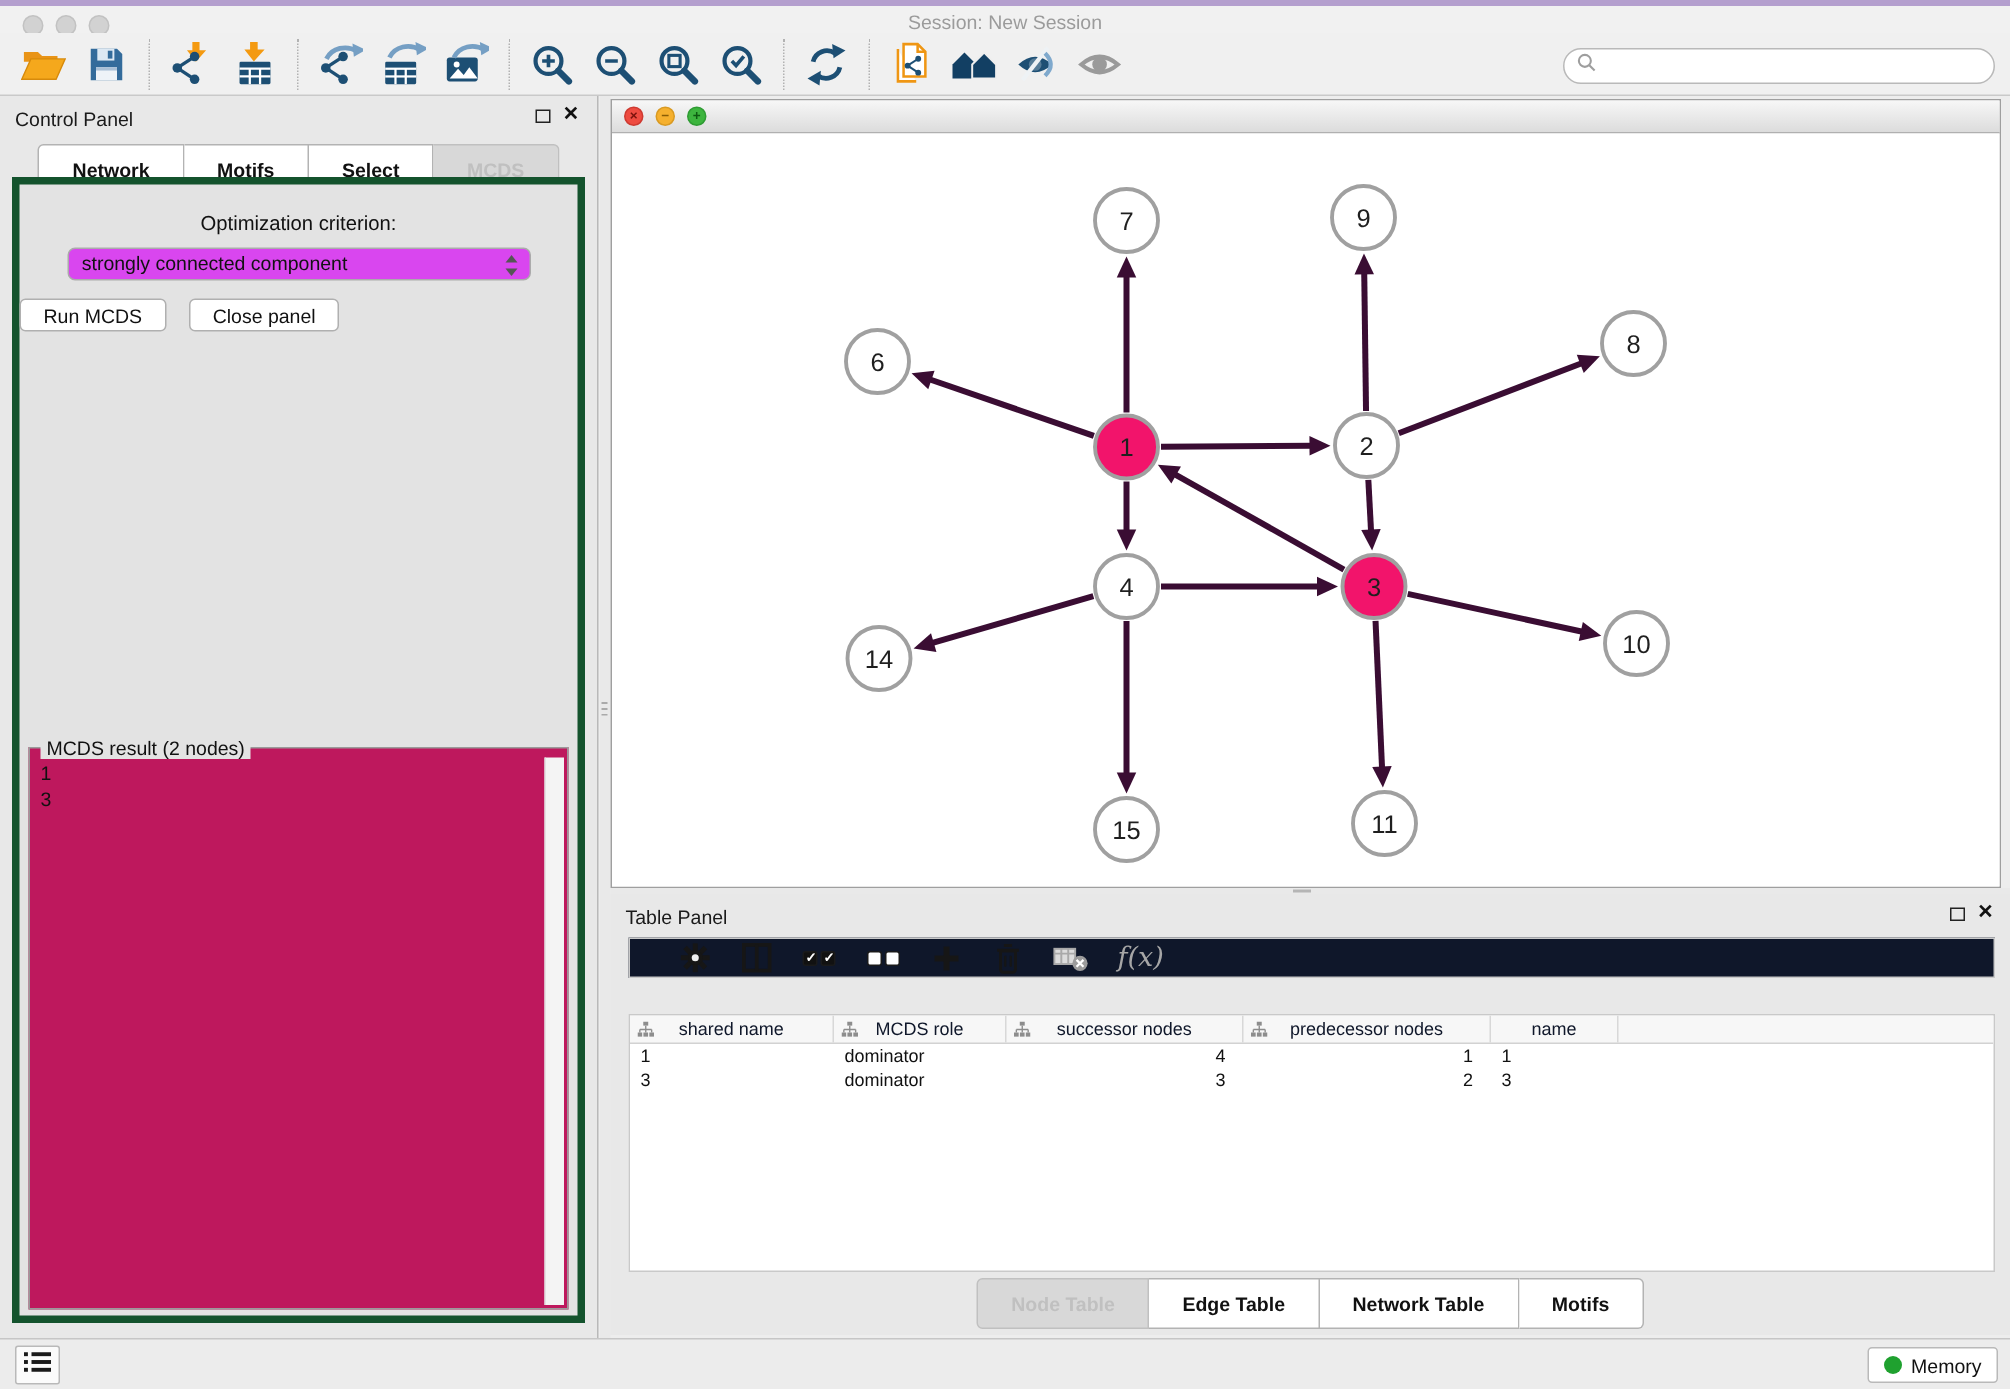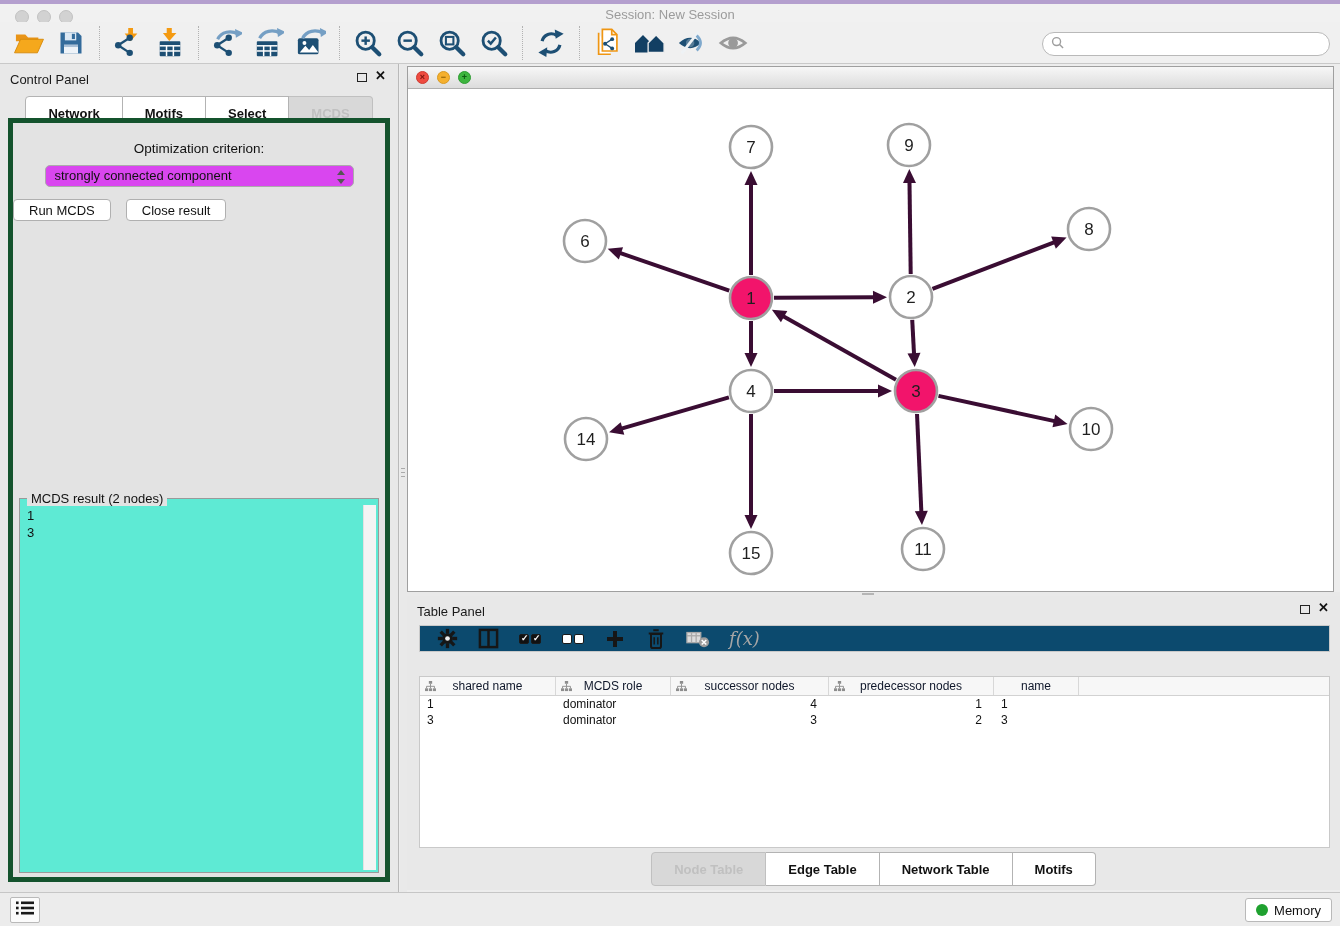--- a/index.html
+++ b/index.html
@@ -37,21 +37,21 @@
   .seg-tab.active { background:#d8d8d8; color:#c0c0c0; border-color:#c0c0c0; }
   .cp-content { position:absolute; left:8px; right:8px; top:54px; bottom:10px; background:#e3e3e3; border:5px solid #14532d; }
   .opt-label { margin-top:18px; text-align:center; font-size:13.5px; color:#111; }
   .criterion-select { position:relative; width:309px; height:22px; margin:9px auto 0; background:#d946ef;
                       border:1px solid #ababab; border-radius:5px; font-size:13px; color:#111; line-height:20px; padding-left:9px; cursor:default; }
   .chevrons { position:absolute; right:7px; top:3px; width:9px; height:16px; }
   .chevrons .up { position:absolute; top:1px; left:0; width:0; height:0; border-left:4.5px solid transparent; border-right:4.5px solid transparent; border-bottom:5px solid #555; }
   .chevrons .down { position:absolute; bottom:1px; left:0; width:0; height:0; border-left:4.5px solid transparent; border-right:4.5px solid transparent; border-top:5px solid #555; }
   .cp-buttons { margin-top:12px; display:flex; gap:15px; }
   .cp-btn { height:22px; padding:0 15px; background:#fff; border:1px solid #b0b0b0; border-radius:4px; font-size:13px; color:#111; font-family:inherit; cursor:default; }
-  .result-group { position:absolute; left:6px; right:6px; top:375px; bottom:4px; border:1px solid #9a9a9a; background:#5eead4; }
+  .result-group { position:absolute; left:6px; right:6px; top:375px; bottom:4px; border:1px solid #9a9a9a; background:#be185d; }
   .result-legend { position:absolute; top:-8px; left:7px; background:#e3e3e3; padding:0 4px; font-size:13px; color:#111; }
   .result-text { position:absolute; left:2px; right:16px; top:6px; bottom:2px; font-size:13px; color:#111; line-height:17px; padding:2px 5px; white-space:pre; overflow:hidden; }
   .result-scroll { position:absolute; right:2px; top:6px; bottom:2px; width:13px; background:#f4f4f4; border-left:1px solid #e2e2e2; }
   
   .v-splitter { position:absolute; left:400px; top:64px; width:7px; height:828px; background:#e9e9e9; }
   .v-handle { position:absolute; left:1px; top:404px; width:4px; height:9px;
               background:repeating-linear-gradient(#aaa 0 1.5px, transparent 1.5px 4px); }
   .h-splitter { position:absolute; left:407px; top:592px; right:0; height:4px; background:#e9e9e9; }
   .h-handle { position:absolute; left:455px; top:1px; width:12px; height:2px; background:#b5b5b5; }
   
@@ -60,22 +60,22 @@
   .nf-title { position:absolute; left:0; right:0; top:3px; text-align:center; font-size:13px; color:#111; }
   .nf-btn { position:absolute; top:4px; width:13px; height:13px; border-radius:50%; font-size:9px; font-weight:bold;
             display:flex; align-items:center; justify-content:center; line-height:13px; cursor:default; }
   .nf-close { left:8px;  background:#ee4b40; border:1px solid #ce3a31; color:#7a120c; }
   .nf-min   { left:29px; background:#f5b02e; border:1px solid #d99a22; color:#8a5d05; }
   .nf-max   { left:50px; background:#3db53e; border:1px solid #2f9c33; color:#0e5c12; }
   .nf-canvas { position:relative; width:925px; height:502px; background:#fff; }
   
   .table-panel { position:absolute; left:407px; top:596px; right:0; height:294px; background:#e8e8e8; }
   .tp-float{ right:30px; } .tp-close{ right:11px; }
-  .tp-toolbar { position:absolute; left:12px; right:10px; top:29px; height:27px; background:#0c4a6e;
-                border:1px solid #c9c9c9; display:flex; align-items:center; padding-left:16px; gap:19px; }
+  .tp-toolbar { position:absolute; left:12px; right:10px; top:29px; height:27px; background:#0f172a;
+                border:1px solid #c9c9c9; display:flex; align-items:center; padding-left:32px; gap:19px; }
   .tp-icon { display:flex; align-items:center; justify-content:center; min-width:22px; height:26px; cursor:default; }
   .cbx { display:inline-block; width:10px; height:10px; border:1.6px solid #1a1a1a; border-radius:2px; position:relative; margin:0 1px; background:#fff; }
   .cbx.checked { background:#111; }
   .cbx.checked::after { content:"\2713"; position:absolute; left:1px; top:-2px; color:#fff; font-size:9px; font-weight:bold; }
   .fx { font-family:"DejaVu Serif", serif; font-style:italic; color:#a6a6a6; font-size:18px; }
   .tp-table { position:absolute; left:12px; right:10px; top:80px; bottom:42px; background:#fff; border:1px solid #c9c9c9; overflow:hidden; }
   .thead { display:flex; height:19px; background:#f7f7f7; border-bottom:1px solid #d2d2d2; }
   .th { position:relative; height:100%; border-right:1px solid #d8d8d8; font-size:12px; color:#0f172a;
         display:flex; align-items:center; justify-content:center; cursor:default; }
   .th .tree-ic { position:absolute; left:5px; top:4px; }
@@ -312,21 +312,21 @@
     <div class="opt-label">Optimization criterion:</div>
     <div class="criterion-select">
       <span>strongly connected component</span>
       <span class="chevrons">
           <span class="up"></span>
           <span class="down"></span>
         </span>
     </div>
     <div class="cp-buttons">
       <button class="cp-btn">Run MCDS</button>
-      <button class="cp-btn">Close result</button>
+      <button class="cp-btn">Close panel</button>
     </div>
     <div class="result-group">
       <div class="result-legend">MCDS result (2 nodes)</div>
       <div class="result-text" id="result-text">1
 3</div>
       <div class="result-scroll"></div>
     </div>
   </div>
 </div>
 

